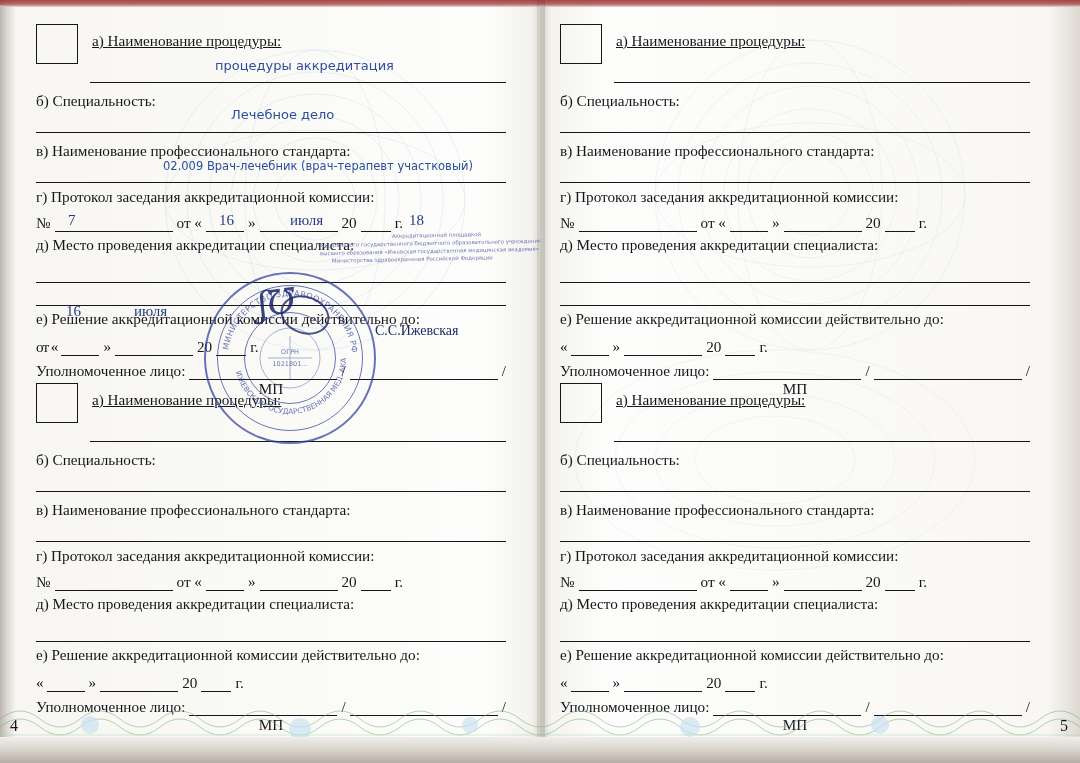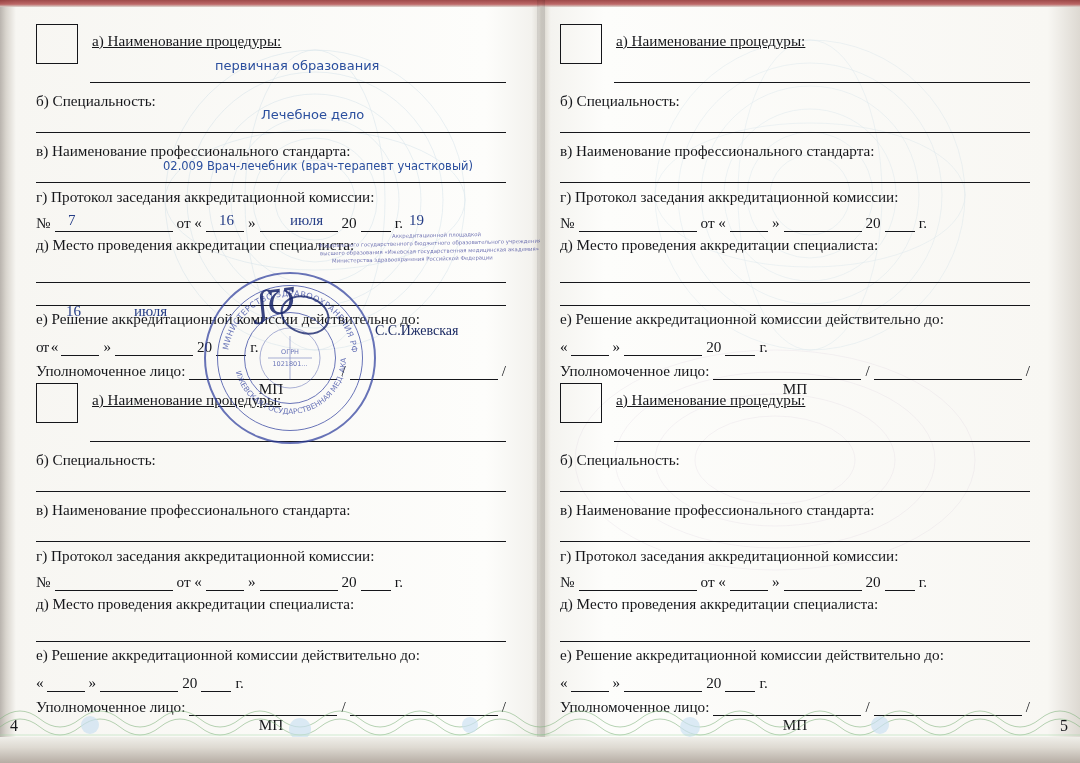--- a/index.html
+++ b/index.html
@@ -301,28 +301,28 @@
         <span class="fill wsig"></span>
         <span>/</span>
         <span class="fill wsig"></span>
         <span>/</span>
       </div>
       <div class="mp-wrap">
         <div class="mp-inner">МП</div>
       </div>
     </div>
 
-    <div class="hand" style="left:215px;top:58px;">первичная образования</div>
-    <div class="hand" style="left:231px;top:107px;margin-left:30px;">Лечебное дело</div>
+    <div class="hand" style="left:215px;top:58px;">процедуры аккредитация</div>
+    <div class="hand" style="left:231px;top:107px;">Лечебное дело</div>
     <div class="hand sm" style="left:163px;top:159px;text-align:right;">02.009 Врач-лечебник (врач-терапевт участковый)</div>
 
     <div class="hand num" style="left:68px;top:212px;">7</div>
     <div class="hand num" style="left:219px;top:212px;">16</div>
     <div class="hand num" style="left:290px;top:212px;">июля</div>
-    <div class="hand num" style="left:409px;top:212px;">19</div>
+    <div class="hand num" style="left:409px;top:212px;">18</div>
 
     <div class="hand num" style="left:66px;top:303px;">16</div>
     <div class="hand num" style="left:134px;top:303px;">июля</div>
     <div class="hand num" style="left:375px;top:323px;font-size:14px;color:#1b2a63;">С.С.Ижевская</div>
 
     <div class="ministamp" style="left:392px;top:232px;">Аккредитационной площадкой</div>
     <div class="ministamp" style="left:318px;top:240px;">Федерального государственного бюджетного образовательного учреждения</div>
     <div class="ministamp" style="left:320px;top:248px;">высшего образования «Ижевская государственная медицинская академия»</div>
     <div class="ministamp" style="left:332px;top:256px;">Министерства здравоохранения Российской Федерации</div>
 

